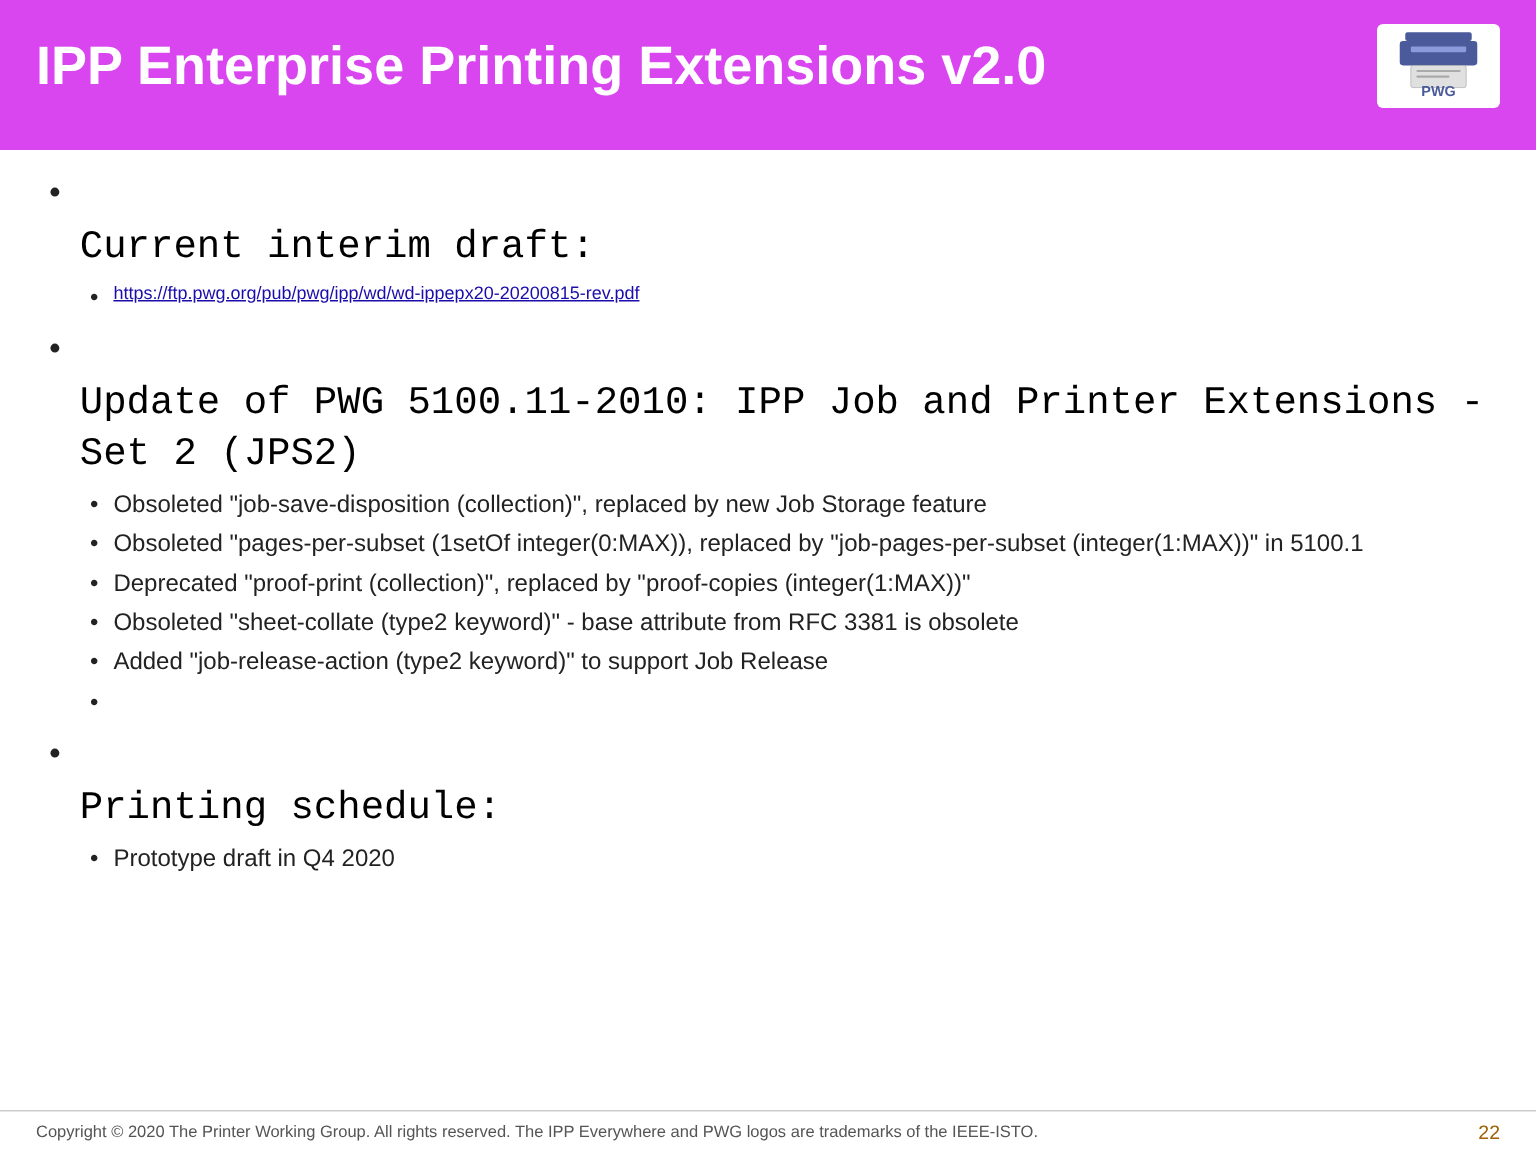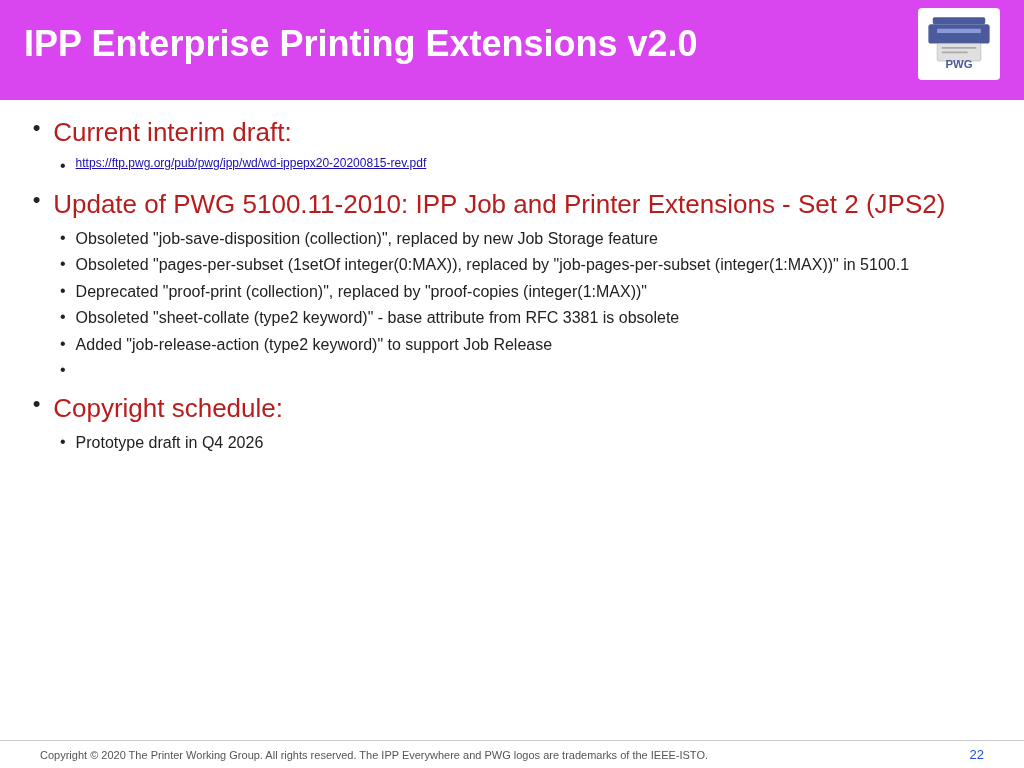--- a/index.html
+++ b/index.html
@@ -28,21 +28,21 @@
       color: #ffffff;
       font-size: 36px;
       font-weight: bold;
       font-family: Arial, sans-serif;
       flex: 1;
     }
 
     
     .pwg-logo {
       width: 82px;
-      height: 72px;
+      height: 56px;
       background: #ffffff;
       border-radius: 4px;
       display: flex;
       align-items: center;
       justify-content: center;
       flex-direction: column;
       padding: 4px;
       position: relative;
     }
 
@@ -67,23 +67,24 @@
     .bullet-level1 .bullet-dot {
       font-size: 22px;
       margin-right: 10px;
       line-height: 1.3;
       color: #222;
       flex-shrink: 0;
     }
 
     .bullet-level1 .bullet-text-large {
       font-size: 26px;
-      font-family: Liberation Sans, sans-serif;
-      color: #b91c1c;
+      font-family: Liberation Mono, monospace;
+      color: #000000;
       line-height: 1.3;
+      margin-top: 32px;
     }
 
     .link-text {
       color: #1a0dab;
       text-decoration: underline;
       font-size: 12px;
       font-family: Arial, sans-serif;
     }
 
     .sub-bullets {
@@ -114,35 +115,35 @@
     }
 
     .section-gap {
       margin-bottom: 10px;
     }
 
     
     .footer {
       background: #ffffff;
       border-top: 1px solid #ccc;
-      padding: 6px 40px;
+      padding: 6px 24px;
       display: flex;
       justify-content: space-between;
       align-items: center;
     }
 
     .footer-text {
       font-size: 11px;
       color: #555;
       font-family: Arial, sans-serif;
     }
 
     .footer-page {
       font-size: 13px;
-      color: #1d4ed8;
+      color: #a16207;
       font-family: Arial, sans-serif;
     }
   </style>
 </head>
 <body>
 
 <div class="header">
   <div class="header-title">IPP Enterprise Printing Extensions v2.0</div>
   <div class="pwg-logo">
     <svg viewBox="0 0 80 65" xmlns="http://www.w3.org/2000/svg">
@@ -202,26 +203,26 @@
       </div>
       <div class="sub-bullet-item">
         <span class="sub-bullet-dot">•</span>
       </div>
     </div>
   </div>
 
   <div class="section-gap">
     <div class="bullet-level1">
       <span class="bullet-dot">•</span>
-      <span class="bullet-text-large">Copyright schedule:</span>
+      <span class="bullet-text-large">Printing schedule:</span>
     </div>
     <div class="sub-bullets">
       <div class="sub-bullet-item">
         <span class="sub-bullet-dot">•</span>
-        <span class="sub-bullet-text">Prototype draft in Q4 2026</span>
+        <span class="sub-bullet-text">Prototype draft in Q4 2020</span>
       </div>
     </div>
   </div>
 
 </div>
 
 <div class="footer">
   <span class="footer-text">Copyright © 2020 The Printer Working Group. All rights reserved. The IPP Everywhere and PWG logos are trademarks of the IEEE-ISTO.</span>
   <span class="footer-page">22</span>
 </div>

